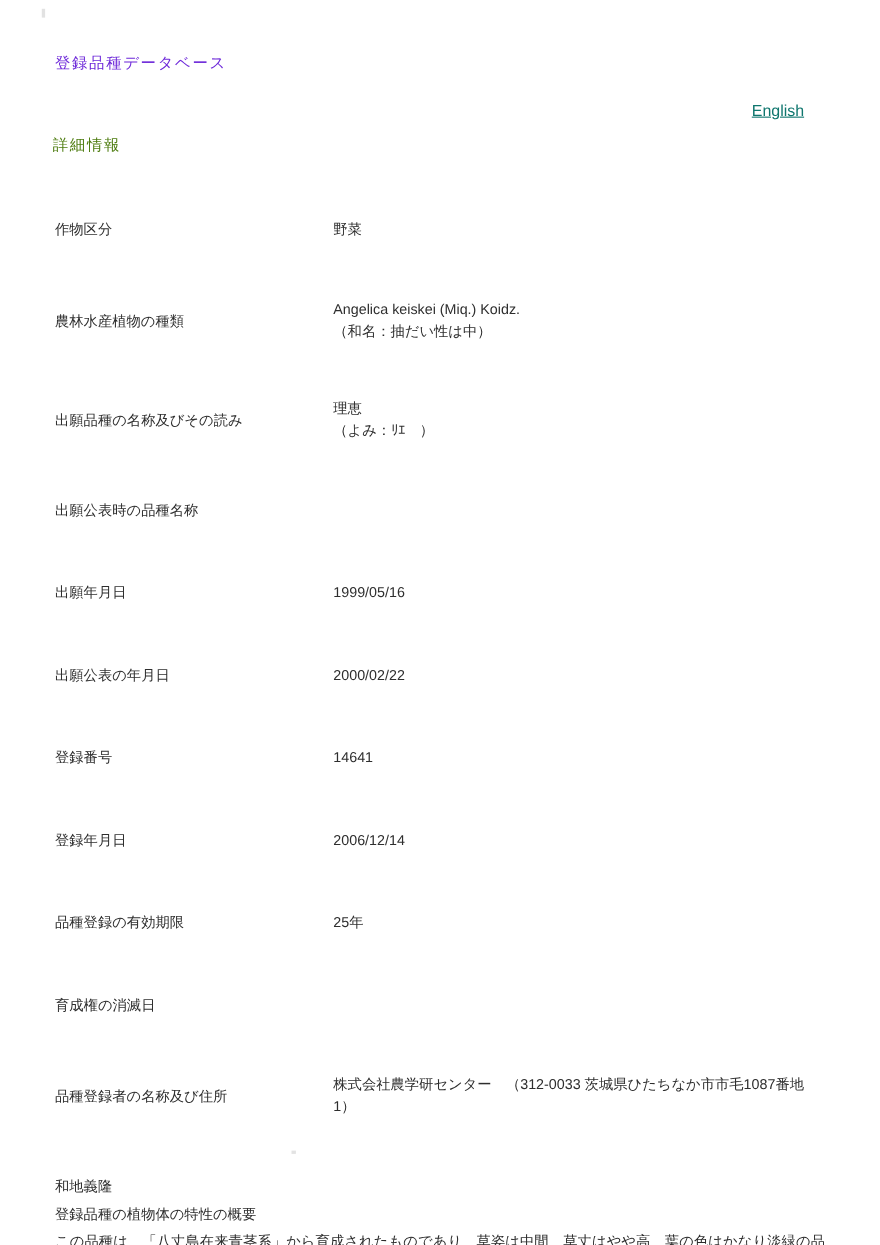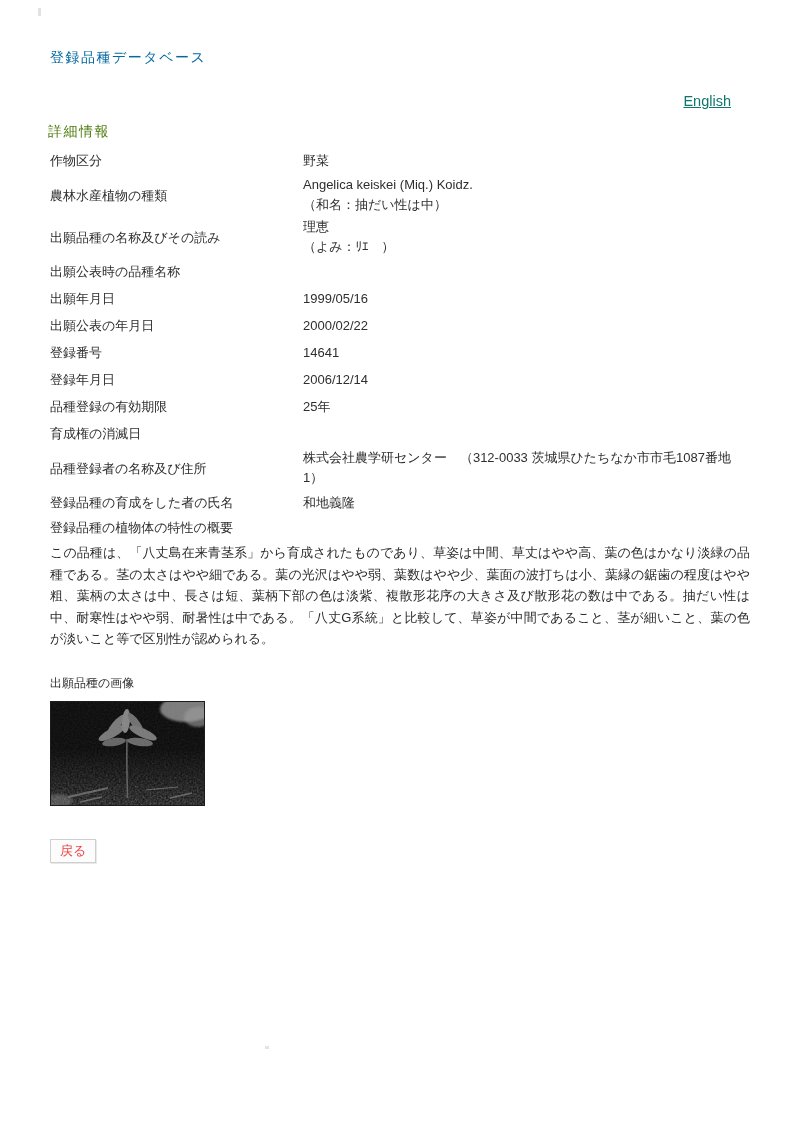--- a/index.html
+++ b/index.html
@@ -14,35 +14,35 @@
   .scan-speck-tl {
     position:absolute; left:38px; top:8px; width:3px; height:8px;
     background:#d6d6d6; opacity:.7;
   }
   .scan-speck-bottom {
     position:absolute; left:265px; top:1046px; width:4px; height:3px;
     background:#e3e3e3;
   }
   .site-title {
     position:absolute; left:50px; top:49px;
-    font-size:14px; color:#0369a1; letter-spacing:1.5px;
+    font-size:14px; color:#6d28d9; letter-spacing:1.5px;
   }
   .english-link {
     position:absolute; top:93px; right:69px;
     font-size:14.5px; color:#0f766e;
     text-decoration:underline; cursor:pointer;
   }
   .section-title {
     position:absolute; left:48px; top:123px;
     font-size:14px; color:#4d7c0f; letter-spacing:1.5px;
   }
   .content {
     position:absolute; left:50px; top:147px; width:700px;
   }
-  .row { display:flex; align-items:center; min-height:27px; }
+  .row { display:flex; align-items:center; min-height:27px;margin-top:48px; }
   .row.double { min-height:42px; }
   .row .label { flex:0 0 253px; font-size:13px; line-height:17px; }
   .row .value { flex:1; font-size:13px; line-height:20px; }
   .row .value .line2 { }
   .summary-heading-row { display:flex; align-items:center; min-height:24px; font-size:13px;font-family:Liberation Serif, serif; }
   .summary-text {
     font-size:13px; line-height:21.5px; text-align:justify;
     margin-top:2px; color:#2b2b2b;
   }
   .image-heading { margin-top:25px; font-size:12px; }
@@ -124,21 +124,20 @@
     <div class="label">育成権の消滅日</div>
     <div class="value"></div>
   </div>
 
   <div class="row double">
     <div class="label">品種登録者の名称及び住所</div>
     <div class="value">株式会社農学研センター　（312-0033 茨城県ひたちなか市市毛1087番地1）</div>
   </div>
 
   <div class="row">
-    <div class="label">登録品種の育成をした者の氏名</div>
     <div class="value">和地義隆</div>
   </div>
 
   <div class="summary-heading-row">登録品種の植物体の特性の概要</div>
   <div class="summary-text">この品種は、「八丈島在来青茎系」から育成されたものであり、草姿は中間、草丈はやや高、葉の色はかなり淡緑の品種である。茎の太さはやや細である。葉の光沢はやや弱、葉数はやや少、葉面の波打ちは小、葉縁の鋸歯の程度はやや粗、葉柄の太さは中、長さは短、葉柄下部の色は淡紫、複散形花序の大きさ及び散形花の数は中である。抽だい性は中、耐寒性はやや弱、耐暑性は中である。「八丈G系統」と比較して、草姿が中間であること、茎が細いこと、葉の色が淡いこと等で区別性が認められる。</div>
 
   <div class="image-heading">出願品種の画像</div>
 
   <div class="photo-wrap">
     <svg width="155" height="105" viewBox="0 0 155 105" xmlns="http://www.w3.org/2000/svg">

